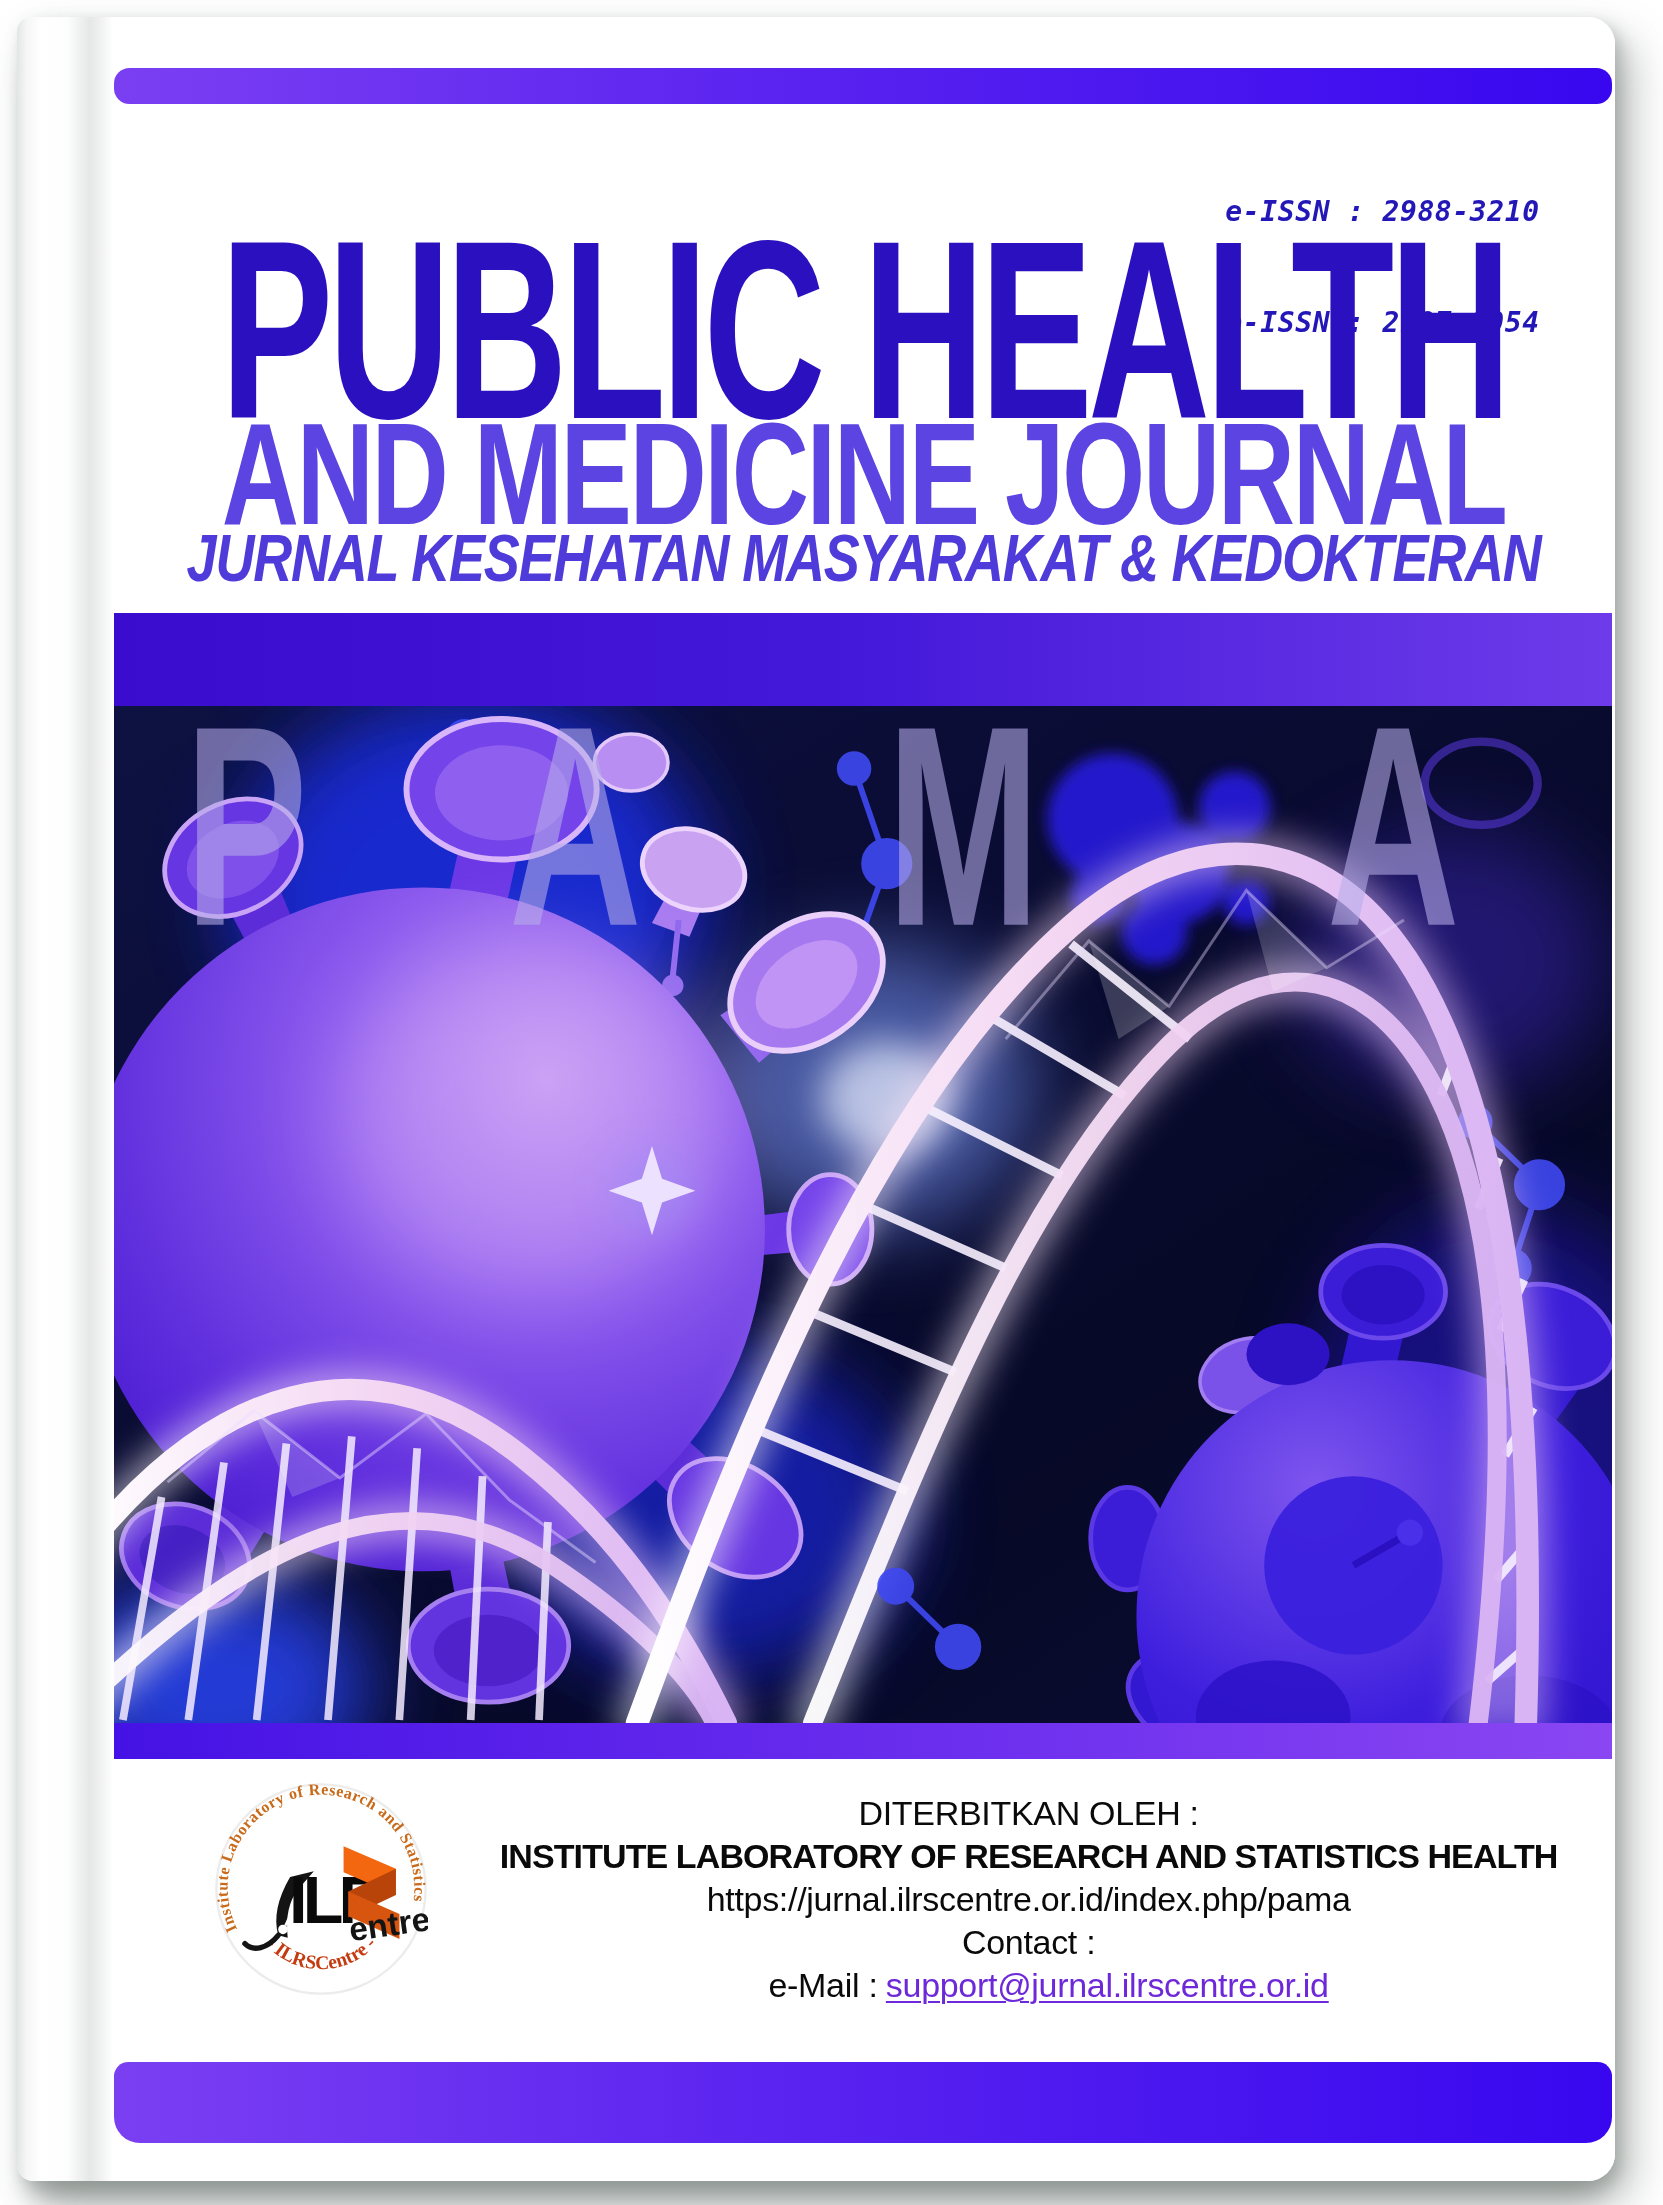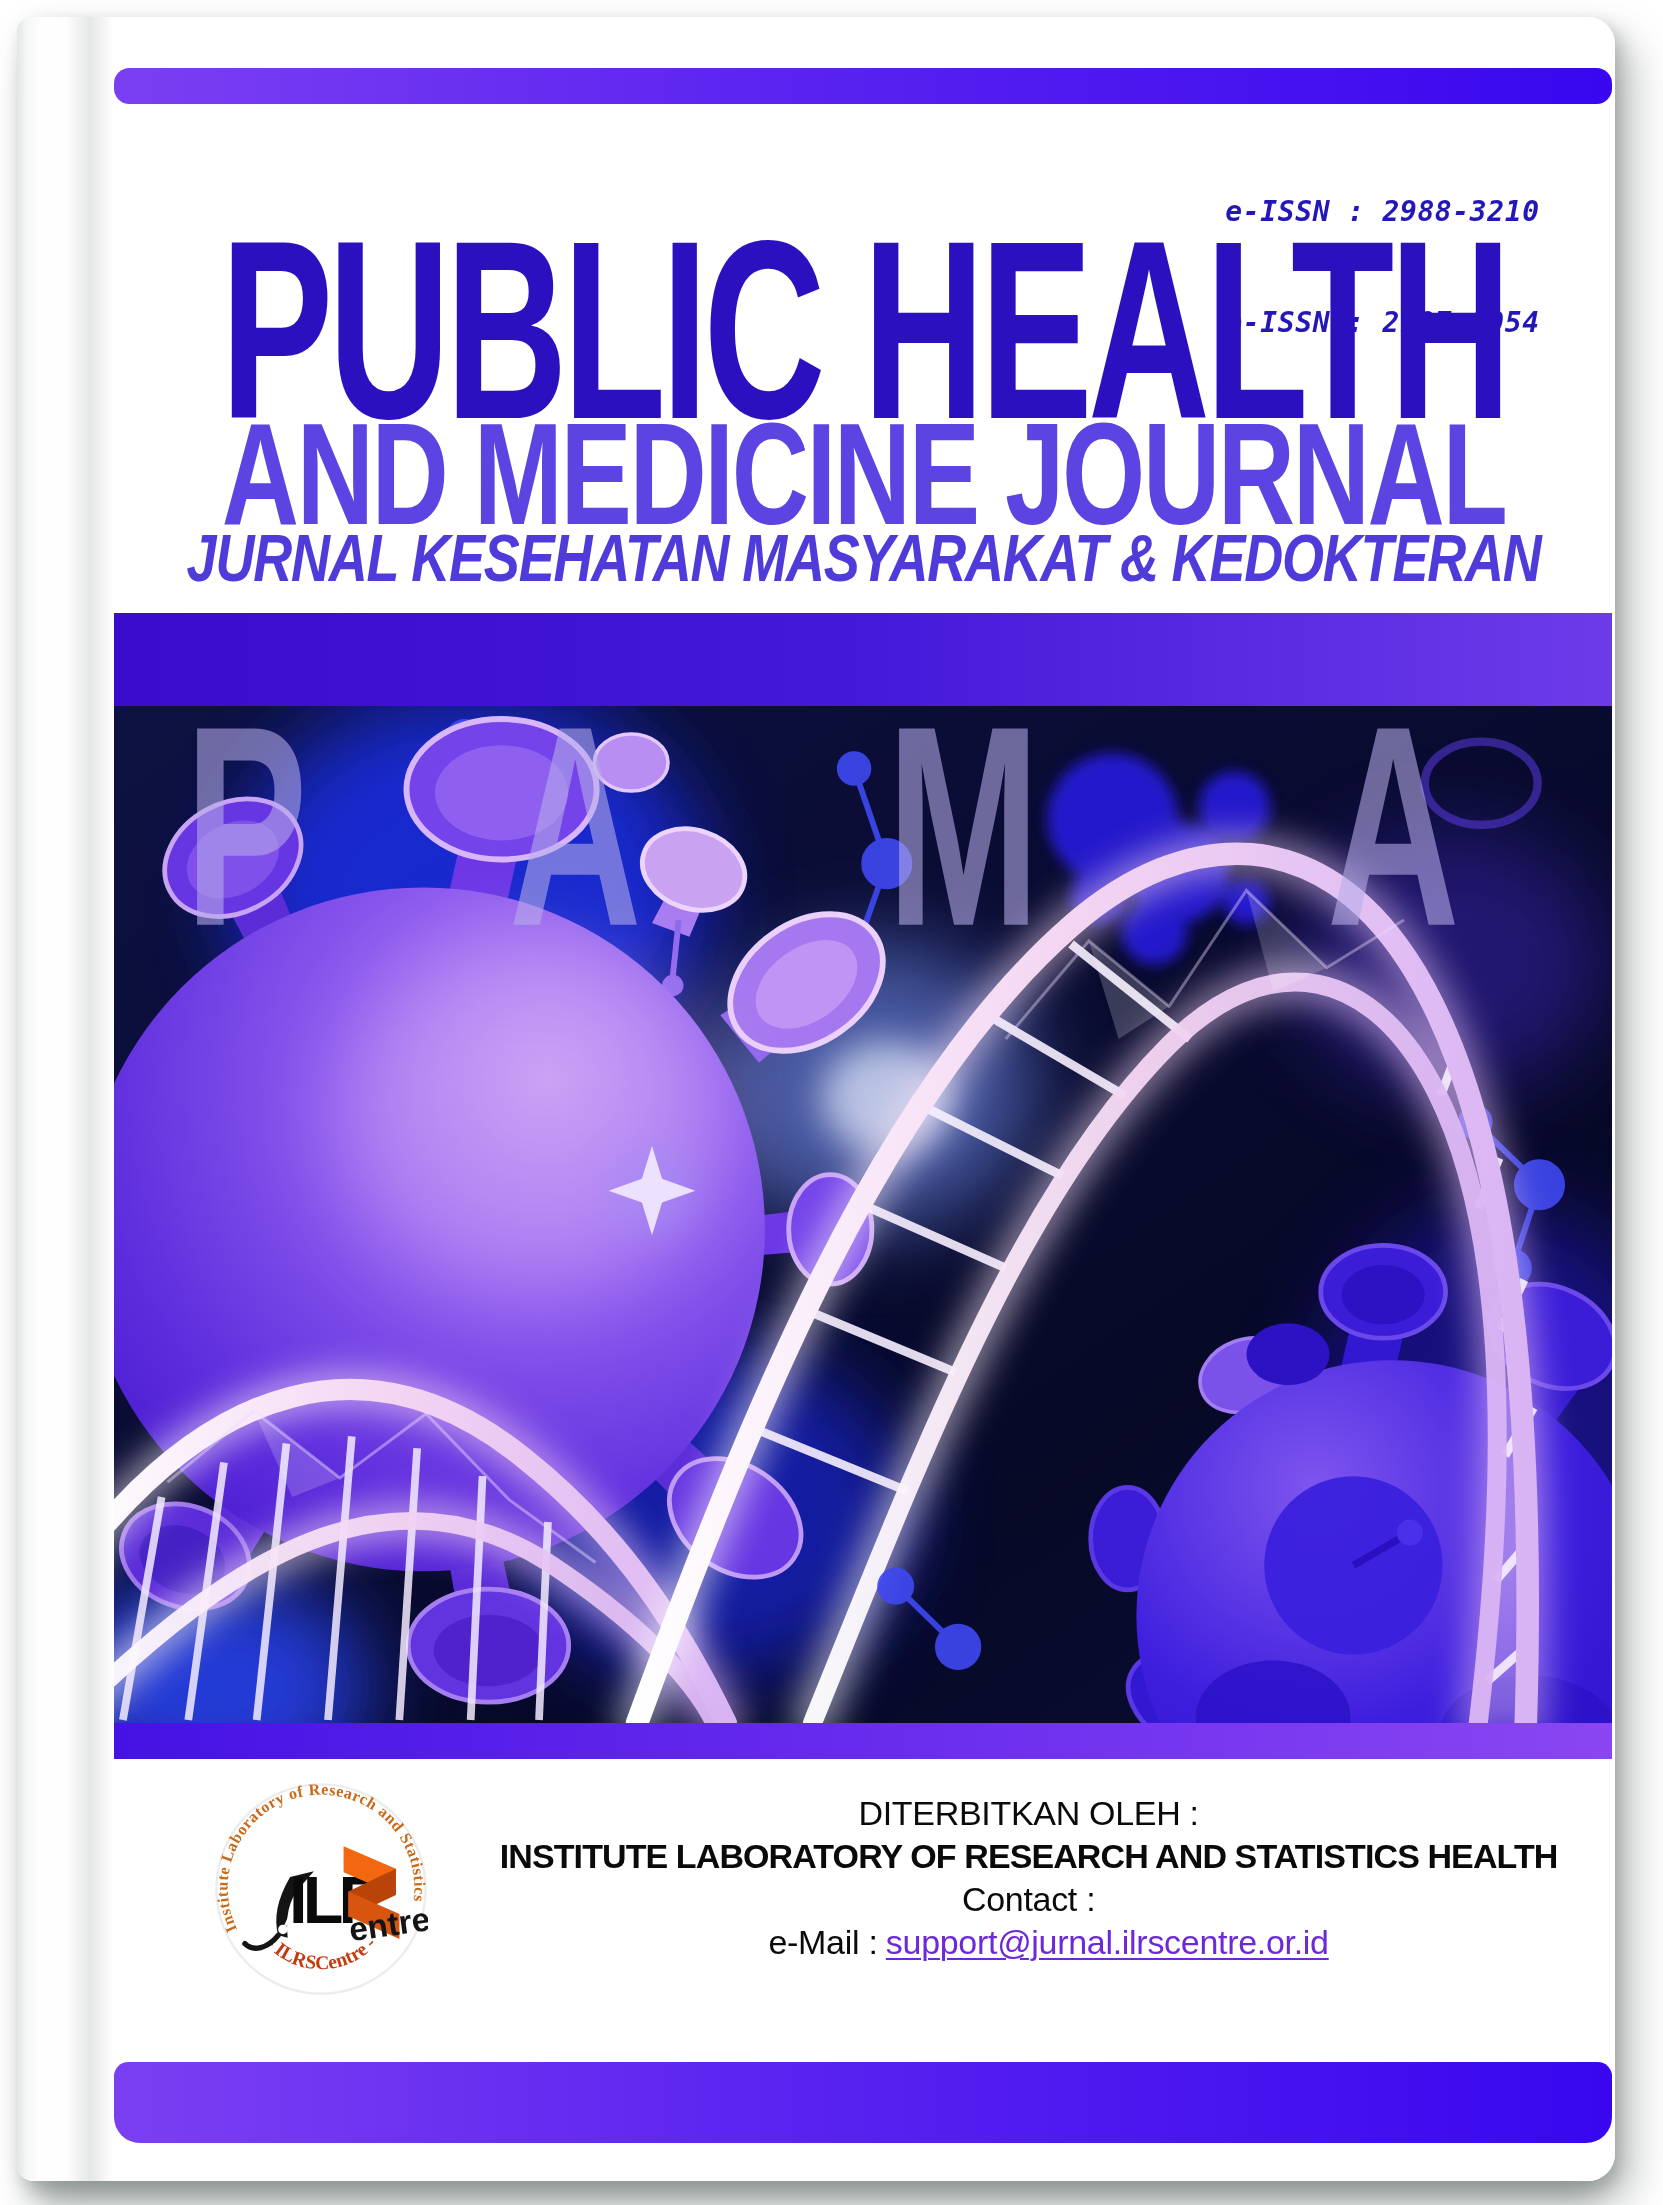--- a/index.html
+++ b/index.html
@@ -302,20 +302,21 @@
         <path d="M 218 108 L 306 146 L 306 190 L 218 152 Z" fill="#f2670f"></path>
         <path d="M 306 146 L 226 184 L 226 228 L 306 190 Z" fill="#b8440a"></path>
         <path d="M 226 184 L 312 222 L 312 264 L 226 226 Z" fill="#d85510"></path>
       </g>
       <text x="230" y="268" font-family="Liberation Sans, sans-serif" font-weight="700" font-size="56" fill="#141414" transform="rotate(-8 230 268)">entre</text>
     </svg>
 
     <div class="pub">
       <div>DITERBITKAN OLEH :</div>
       <div class="bold">INSTITUTE LABORATORY OF RESEARCH AND STATISTICS HEALTH</div>
+      <div>https://jurnal.ilrscentre.or.id/index.php/pama</div>
       <div>Contact :</div>
       <div>
         <span class="lbl">e-Mail :</span><a>support@jurnal.ilrscentre.or.id</a>
       </div>
     </div>
 
     <div class="bar bottom-bar"></div>
   </div>
 </div>
 

